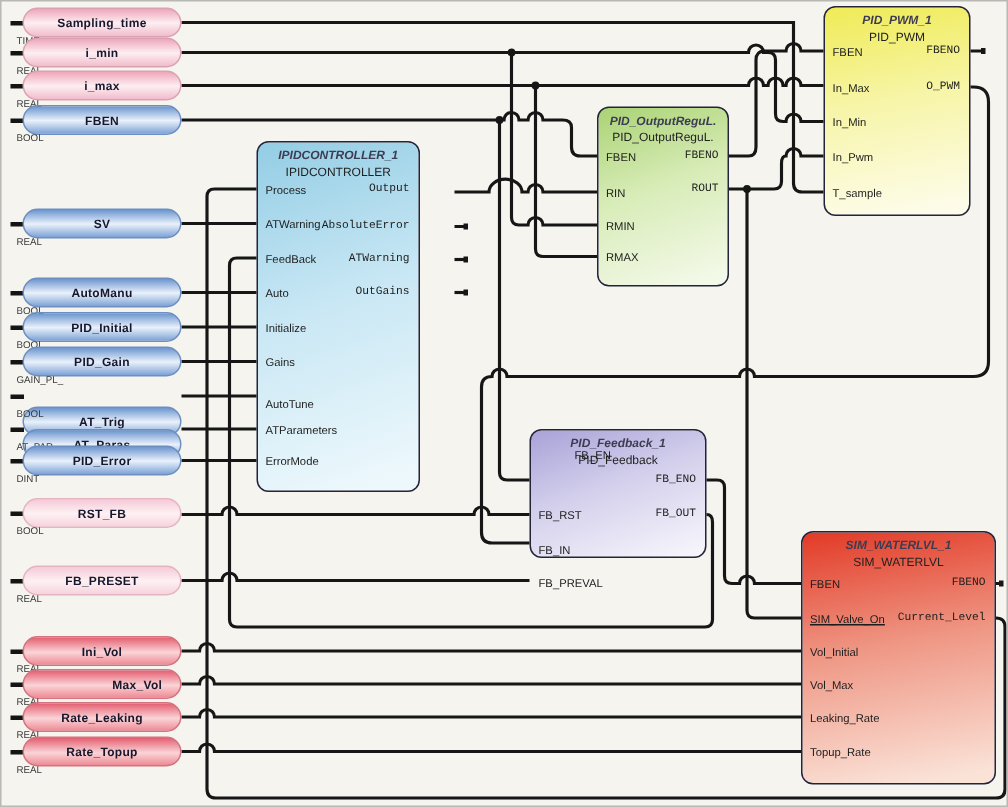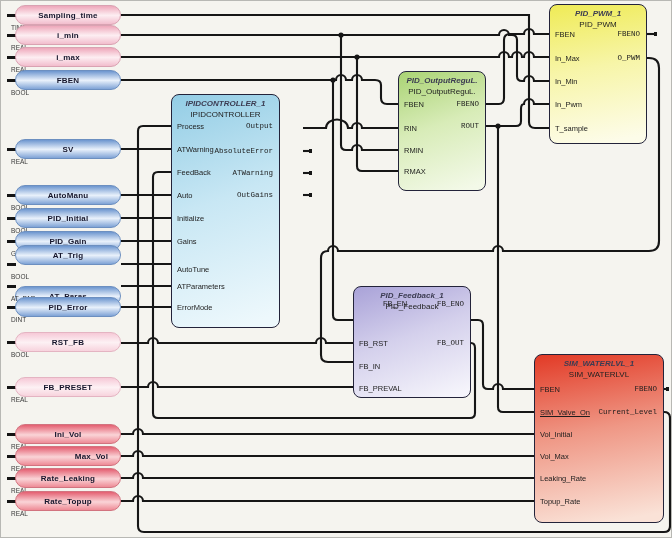--- a/index.html
+++ b/index.html
@@ -123,21 +123,21 @@
       <div class="pill p-blue" style="top: 207px;">
         <span class="pill-label">PID_Initial</span>
       </div>
       <div class="pill-type" style="top: 226px;">BOOL</div>
       <div class="pill-tick" style="top: 238.5px;"></div>
       <div class="pill p-blue" style="top: 230px;">
         <span class="pill-label">PID_Gain</span>
       </div>
       <div class="pill-type" style="top: 249px;">GAIN_PL_</div>
       <div class="pill-tick" style="top: 261.5px;"></div>
-      <div class="pill p-blue" style="top: 244px;">
+      <div class="pill p-blue" style="top: 270px;">
         <span class="pill-label">AT_Trig</span>
       </div>
       <div class="pill-type" style="top: 272px;">BOOL</div>
       <div class="pill-tick" style="top: 283.5px;"></div>
       <div class="pill p-blue" style="top: 263px; margin-top: 22px;">
         <span class="pill-label">AT_Paras</span>
       </div>
       <div class="pill-type" style="top: 294px;">AT_PAR_</div>
       <div class="pill-tick" style="top: 304.5px;"></div>
       <div class="pill p-blue" style="top: 296px;">
@@ -207,28 +207,28 @@
         <div class="b-inst">PID_PWM_1</div>
         <div class="b-type">PID_PWM</div>
         <span class="pin in" style="top: 25px;">FBEN</span>
         <span class="pin in" style="top: 49px;">In_Max</span>
         <span class="pin in" style="top: 72px;">In_Min</span>
         <span class="pin in" style="top: 95px;">In_Pwm</span>
         <span class="pin in" style="top: 119px;">T_sample</span>
         <span class="pin out" style="top: 25px;">FBENO</span>
         <span class="pin out" style="top: 49px;">O_PWM</span>
       </div>
-      <div class="fblock b-purple" style="left: 352px; top: 285px; width: 118px; height: 112px;">
+      <div class="fblock b-purple" style="left: 352px; top: 285px; width: 118px; height: 86px;">
         <div class="b-inst">PID_Feedback_1</div>
         <div class="b-type">PID_Feedback</div>
         <span class="pin in" style="top: 12px; margin-left: 24px;">FB_EN</span>
         <span class="pin in" style="top: 52px;">FB_RST</span>
         <span class="pin in" style="top: 75px;">FB_IN</span>
         <span class="pin in" style="top: 97px;">FB_PREVAL</span>
-        <span class="pin out" style="top: 13px;">FB_ENO</span>
+        <span class="pin out" style="top: 29px;">FB_ENO</span>
         <span class="pin out" style="top: 52px;">FB_OUT</span>
       </div>
       <div class="fblock b-red" style="left: 533px; top: 353px; width: 130px; height: 169px;">
         <div class="b-inst">SIM_WATERLVL_1</div>
         <div class="b-type">SIM_WATERLVL</div>
         <span class="pin in" style="top: 30px;">FBEN</span>
         <span class="pin in" style="top: 53px; text-decoration: underline;">SIM_Valve_On</span>
         <span class="pin in" style="top: 75px;">Vol_Initial</span>
         <span class="pin in" style="top: 97px;">Vol_Max</span>
         <span class="pin in" style="top: 119px;">Leaking_Rate</span>

